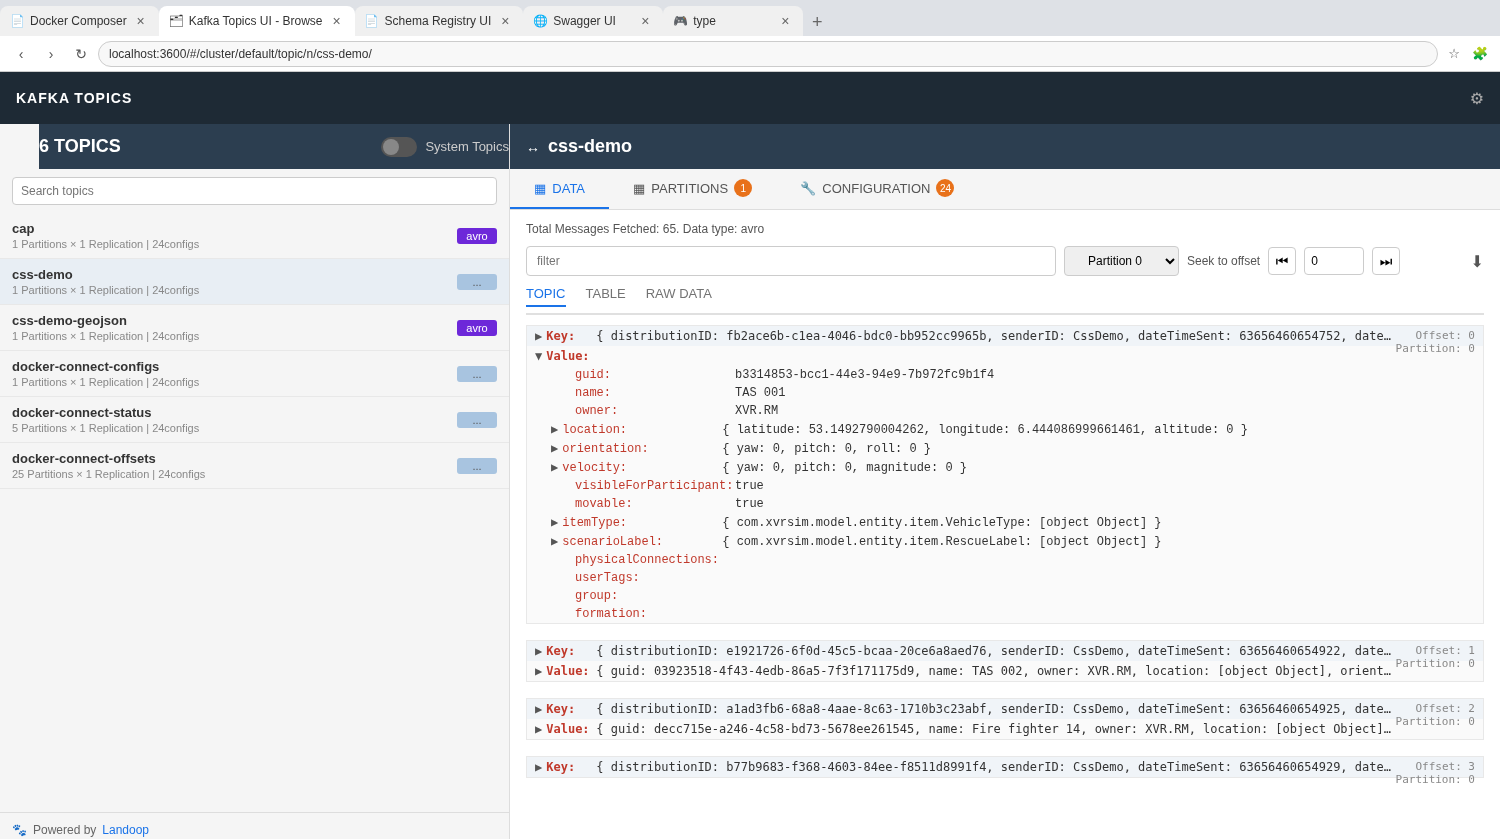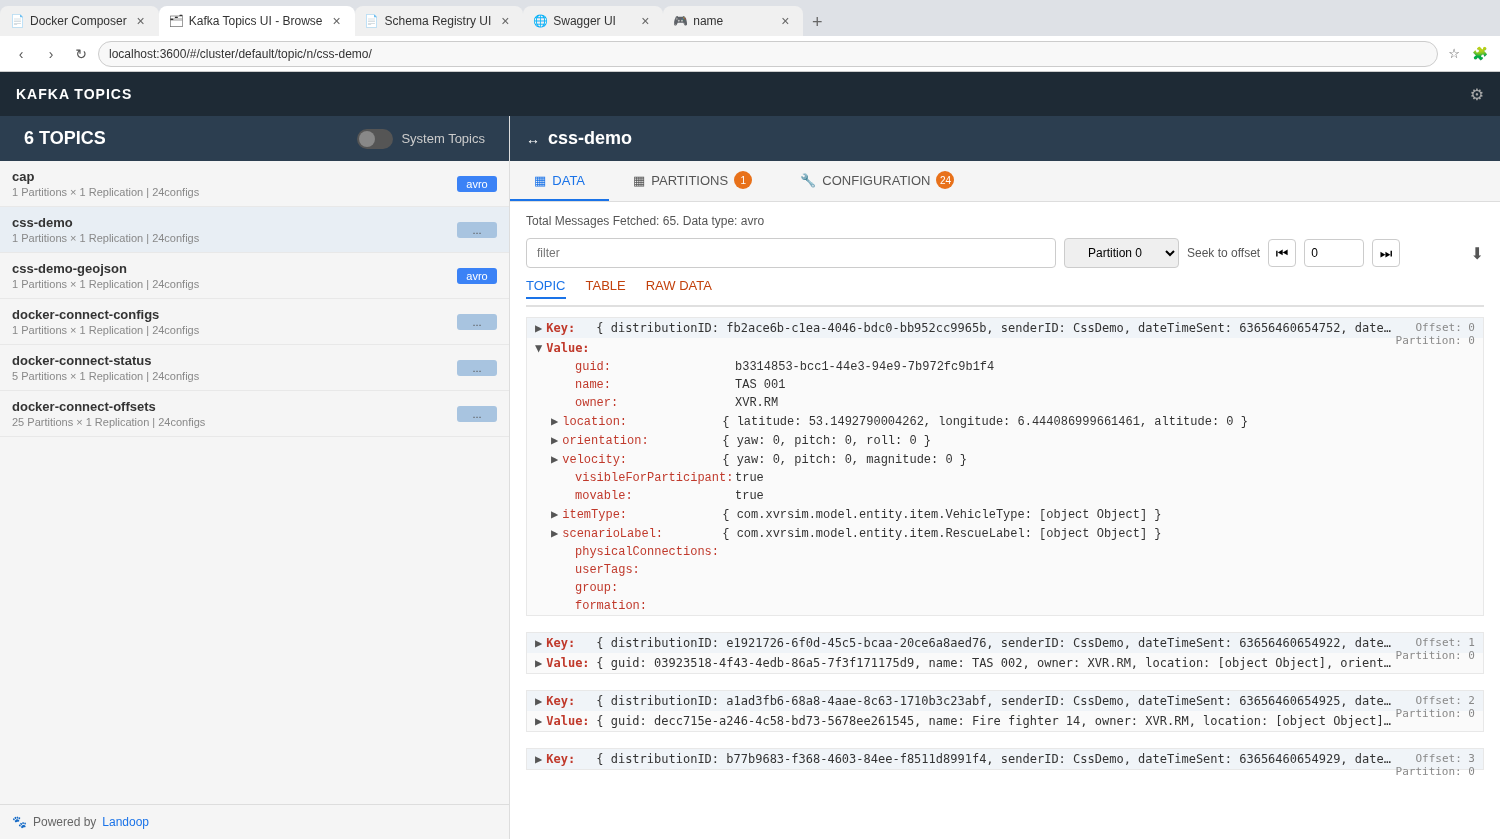--- a/index.html
+++ b/index.html
@@ -15,41 +15,41 @@
     .tab-close { font-size: 14px; color: #666; cursor: pointer; width: 16px; text-align: center; }
     .tab-add { width: 28px; height: 28px; display: flex; align-items: center; justify-content: center; font-size: 18px; color: #666; cursor: pointer; }
     .nav-bar { display: flex; align-items: center; background: #fff; height: 36px; padding: 4px 8px; gap: 4px; border-bottom: 1px solid #ccc; }
     .nav-btn { width: 26px; height: 26px; border: none; background: none; cursor: pointer; font-size: 14px; color: #555; display: flex; align-items: center; justify-content: center; border-radius: 50%; }
     .address-bar { flex: 1; height: 26px; border: 1px solid #ccc; border-radius: 13px; padding: 0 10px; font-size: 13px; color: #1a73e8; background: #f8f8f8; display: flex; align-items: center; }
     .address-text { flex: 1; font-size: 12px; color: #333; }
     .nav-actions { display: flex; gap: 2px; }
     .nav-action-btn { width: 24px; height: 24px; border: none; background: none; cursor: pointer; font-size: 13px; color: #555; display: flex; align-items: center; justify-content: center; border-radius: 50%; }
 
     
-    .app-header { background: #1e2a35; color: #fff; padding: 0 16px; height: 44px; display: flex; align-items: center; justify-content: space-between; }
+    .app-header { background: #1e2a35; color: #fff; padding: 0 16px; height: 52px; display: flex; align-items: center; justify-content: space-between; }
     .app-title { font-size: 14px; font-weight: bold; letter-spacing: 1px; }
     .gear-icon { color: #aaa; font-size: 16px; cursor: pointer; }
 
     .app-body { display: flex; height: calc(839px - 36px - 36px - 44px); overflow: hidden; }
 
     
     .sidebar { width: 510px; background: #f5f5f5; border-right: 1px solid #ddd; display: flex; flex-direction: column; overflow: hidden; }
-    .sidebar-header { background: #2c3e50; color: #fff; padding: 12px 24px; display: flex; align-items: center; justify-content: space-between; }
+    .sidebar-header { background: #2c3e50; color: #fff; padding: 12px 0; display: flex; align-items: center; justify-content: space-between; margin-left: 39px; }
     .topics-count { font-size: 18px; font-weight: bold; }
     .system-topics-toggle { display: flex; align-items: center; gap: 8px; font-size: 13px; color: #ccc; }
     .toggle-switch { width: 36px; height: 20px; background: #555; border-radius: 10px; position: relative; cursor: pointer; }
     .toggle-knob { width: 16px; height: 16px; background: #888; border-radius: 50%; position: absolute; top: 2px; left: 2px; transition: left 0.2s; }
     .search-box { padding: 8px 12px; }
     .search-input { width: 100%; height: 28px; border: 1px solid #ccc; border-radius: 4px; padding: 0 8px; font-size: 12px; color: #999; background: #fff; }
     .topic-list { flex: 1; overflow-y: auto; }
     .topic-item { padding: 8px 12px; border-bottom: 1px solid #e8e8e8; display: flex; align-items: center; justify-content: space-between; cursor: pointer; }
     .topic-item.active { background: #e8eef4; }
     .topic-name { font-weight: bold; font-size: 13px; color: #333; }
     .topic-meta { font-size: 11px; color: #888; margin-top: 2px; }
-    .topic-badge { padding: 2px 8px; border-radius: 3px; font-size: 11px; color: #fff; background: #3b82f6; min-width: 40px; text-align: center; }
+    .topic-badge { padding: 2px 8px; border-radius: 3px; font-size: 11px; color: #fff; background: #6d28d9; min-width: 40px; text-align: center; }
     .topic-badge.dots { background: #a8c4e0; color: #555; }
     .sidebar-footer { padding: 10px 12px; border-top: 1px solid #ddd; display: flex; align-items: center; gap: 6px; font-size: 12px; color: #666; }
     .footer-link { color: #1a73e8; text-decoration: none; }
 
     
     .main-content { flex: 1; display: flex; flex-direction: column; overflow: hidden; background: #fff; }
     .main-header { background: #2c3e50; color: #fff; padding: 12px 16px; display: flex; align-items: center; gap: 8px; }
     .expand-icon { font-size: 14px; }
     .topic-title { font-size: 18px; font-weight: bold; }
 
@@ -59,21 +59,21 @@
     .tab-badge { background: #e8711a; color: #fff; border-radius: 50%; width: 18px; height: 18px; display: flex; align-items: center; justify-content: center; font-size: 10px; }
 
     .data-area { flex: 1; overflow-y: auto; padding: 12px 16px; }
     .filter-input { width: 530px; height: 30px; border: 1px solid #ccc; border-radius: 4px; padding: 4px 10px; font-size: 12px; }
     .partition-select { height: 30px; border: 1px solid #ccc; border-radius: 4px; padding: 0 19px; font-size: 12px; }
     .seek-label { font-size: 12px; color: #555; white-space: nowrap; }
     .seek-input { width: 60px; height: 28px; border: 1px solid #ccc; border-radius: 4px; padding: 0 6px; font-size: 12px; }
     .seek-btn { height: 28px; width: 28px; border: 1px solid #ccc; border-radius: 4px; background: #fff; cursor: pointer; display: flex; align-items: center; justify-content: center; font-size: 14px; }
 
     .view-tabs { display: flex; gap: 20px; padding: 0 0 8px 0; border-bottom: 2px solid #e0e0e0; margin-bottom: 10px; }
-    .view-tab { font-size: 13px; color: #c2410c; cursor: pointer; padding-bottom: 4px; border-bottom: 2px solid transparent; margin-bottom: -2px; }
+    .view-tab { font-size: 13px; color: #737373; cursor: pointer; padding-bottom: 4px; border-bottom: 2px solid transparent; margin-bottom: -2px; }
     .view-tab.active { color: #1a73e8; border-bottom: 2px solid #1a73e8; }
 
     .message-block { margin-bottom: 16px; border: 1px solid #e8e8e8; background: #fafafa; }
     .msg-row { display: flex; align-items: flex-start; padding: 3px 8px; font-size: 12px; font-family: monospace; position: relative; }
     .msg-key-row { background: #f0f4f8; }
     .msg-expand { color: #555; margin-right: 4px; cursor: pointer; user-select: none; }
     .msg-label { font-weight: bold; color: #c0392b; min-width: 50px; }
     .msg-value { color: #333; flex: 1; overflow: hidden; text-overflow: ellipsis; white-space: nowrap; max-width: 800px; }
     .msg-offset { position: absolute; right: 8px; top: 3px; font-size: 11px; color: #888; text-align: right; }
 
@@ -106,21 +106,21 @@
       <span class="tab-label">Schema Registry UI</span>
       <span class="tab-close">×</span>
     </div>
     <div class="tab">
       <span class="tab-icon">🌐</span>
       <span class="tab-label">Swagger UI</span>
       <span class="tab-close">×</span>
     </div>
     <div class="tab">
       <span class="tab-icon">🎮</span>
-      <span class="tab-label">name</span>
+      <span class="tab-label">type</span>
       <span class="tab-close">×</span>
     </div>
     <div class="tab-add">+</div>
   </div>
   <div class="nav-bar">
     <button class="nav-btn">‹</button>
     <button class="nav-btn">›</button>
     <button class="nav-btn">↻</button>
     <div class="address-bar">
       <span class="address-text">localhost:3600/#/cluster/default/topic/n/css-demo/</span>
@@ -141,20 +141,23 @@
 
   <div class="sidebar">
     <div class="sidebar-header">
       <span class="topics-count">6 TOPICS</span>
       <div class="system-topics-toggle">
         <div class="toggle-switch">
           <div class="toggle-knob"></div>
         </div>
         <span>System Topics</span>
       </div>
+    </div>
+    <div class="search-box">
+      <input class="search-input" type="text" placeholder="Search topics" style="">
     </div>
     <div class="topic-list">
       <div class="topic-item">
         <div>
           <div class="topic-name">cap</div>
           <div class="topic-meta">1 Partitions × 1 Replication | 24configs</div>
         </div>
         <div class="topic-badge">avro</div>
       </div>
       <div class="topic-item active">

